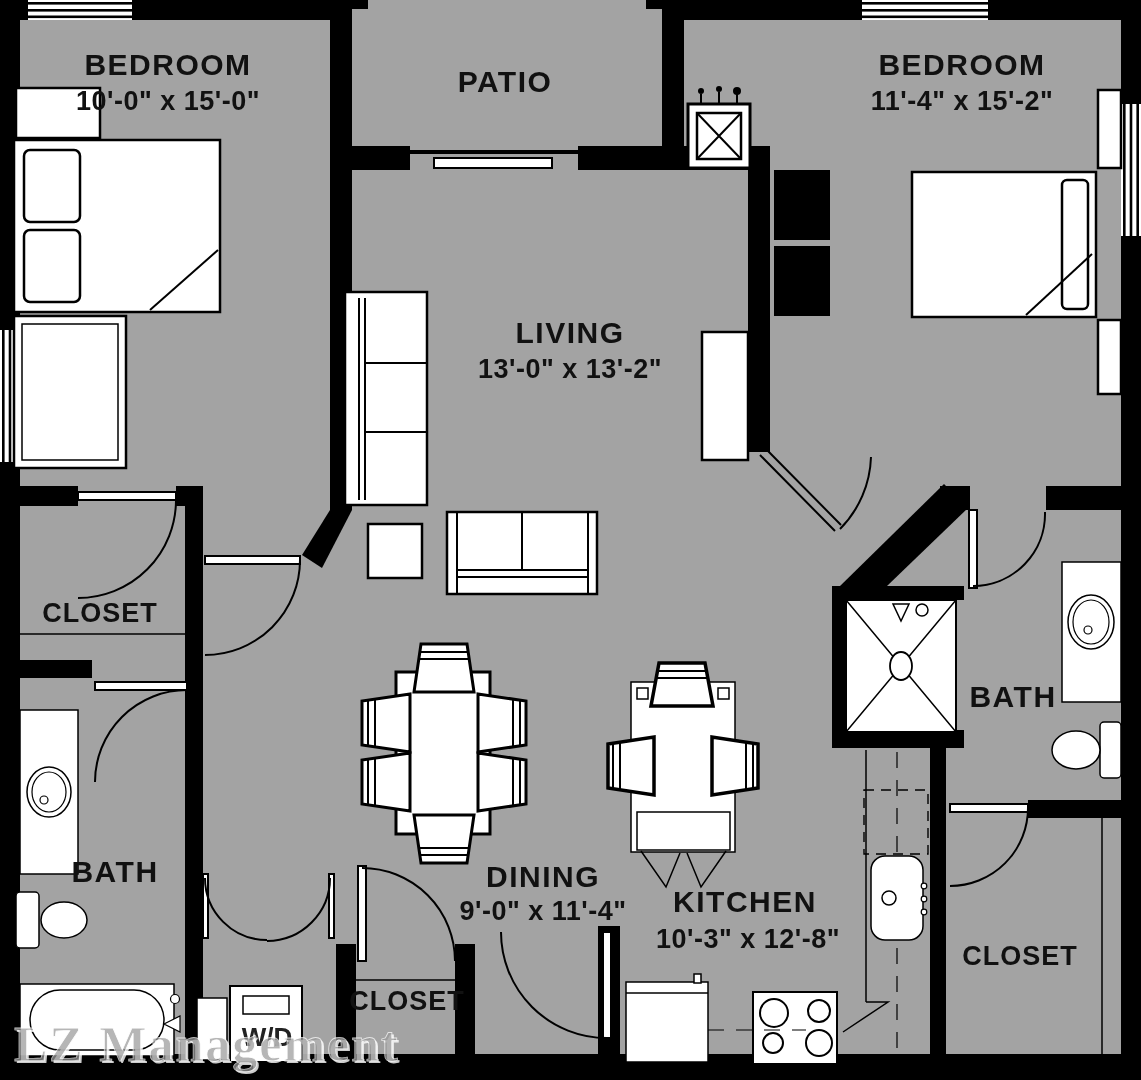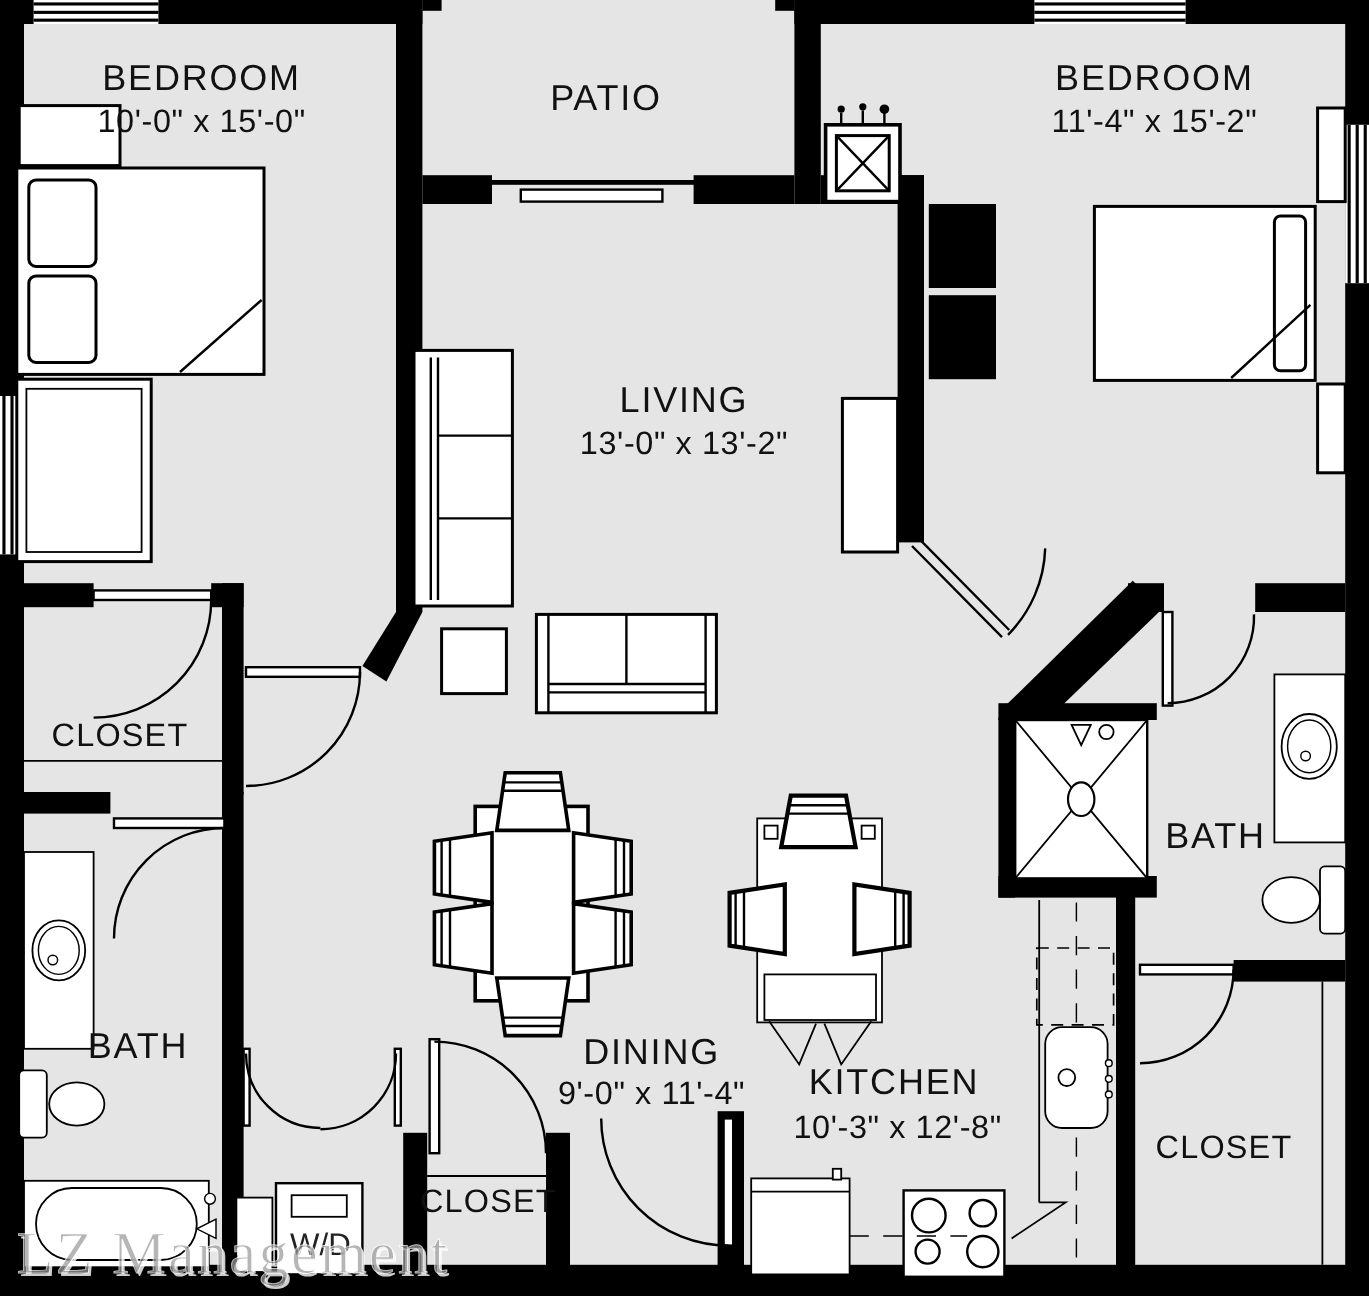--- a/index.html
+++ b/index.html
@@ -1,17 +1,17 @@
 <!DOCTYPE html>
 <html><head>
 <meta charset="utf-8">
 <style>
   html,body{margin:0;padding:0;background:#fff;}
-  .stage{position:relative;width:1141px;height:1080px;background:#e5e5e5;overflow:hidden;
-         font-family:"Liberation Sans", sans-serif;}
+  .stage{position:relative;width:1141px;height:1080px;background:#a3a3a3;overflow:hidden;
+         font-family:"Liberation Sans", sans-serif;font-weight:bold;}
   svg{position:absolute;left:0;top:0;}
   .room-name{font-family:"Liberation Sans",sans-serif;font-size:30px;letter-spacing:1.5px;fill:#111;}
   .room-dims{font-family:"Liberation Sans",sans-serif;font-size:27px;letter-spacing:0.5px;fill:#111;}
   .room-small{font-family:"Liberation Sans",sans-serif;font-size:27px;letter-spacing:1px;fill:#111;}
   .wd-label{font-family:"Liberation Sans",sans-serif;font-size:26px;fill:#222;}
   .watermark{font-family:"Liberation Serif",serif;font-size:50px;letter-spacing:2px;}
   .wall{fill:#000;stroke:none;}
   .furn{fill:#fff;stroke:#000;stroke-width:2.5;}
   .furn-thin{fill:#fff;stroke:#000;stroke-width:1.5;}
   .ln{fill:none;stroke:#000;stroke-width:2;}

